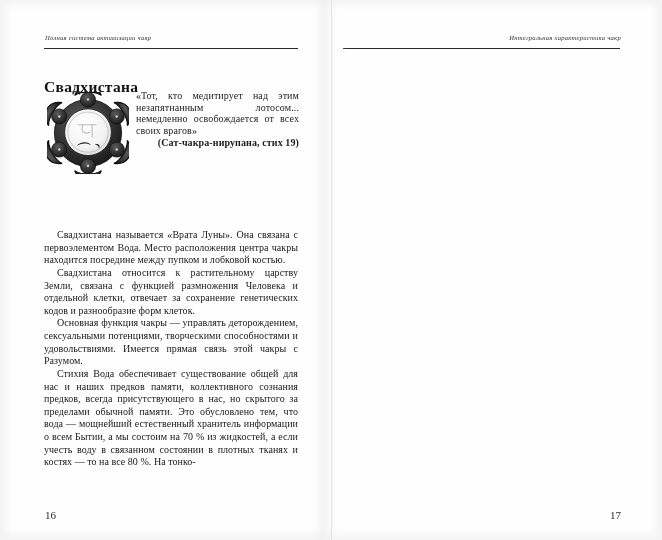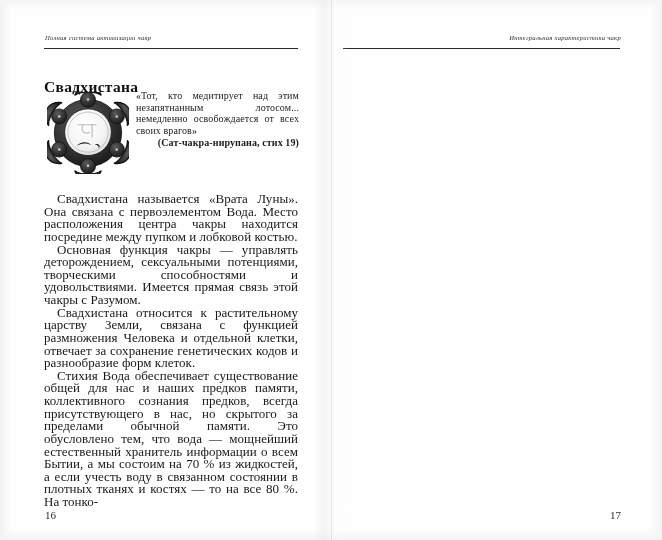--- a/index.html
+++ b/index.html
@@ -122,25 +122,26 @@
     position: absolute;
     left: 47px;
     top: 80px;
     width: 82px;
     height: 82px;
   }
 
   
   .col-text {
     position: absolute;
-    font-size: 13px;
+    font-size: 10px;
     line-height: 12.62px;
     text-align: justify;
     color: #181818;
     letter-spacing: 0.04px;
+    margin-top: 36px;
   }
   .page-left .col-text  { left: 44px; top: 181px; width: 254px; }
 
   .col-text p {
     margin: 0;
     text-indent: 13px;
   }
 
   .folio {
     position: absolute;
@@ -241,22 +242,22 @@
       </svg>
     </div>
 
     <div class="epigraph">
       <span>«Тот, кто медитирует над этим незапятнанным лотосом... немедленно освобождается от всех своих врагов»</span>
       <span class="source">(Сат-чакра-нирупана, стих 19)</span>
     </div>
 
     <div class="col-text">
       <p>Свадхистана называется «Врата Луны». Она связана с первоэлементом Вода. Место расположения центра чакры находится посредине между пупком и лобковой костью.</p>
+      <p>Свадхистана относится к растительному царству Земли, связана с функцией размножения Человека и отдельной клетки, отвечает за сохранение генетических кодов и разнообразие форм клеток.</p>
       <p>Основная функция чакры — управлять деторождением, сексуальными потенциями, творческими способностями и удовольствиями. Имеется прямая связь этой чакры с Разумом.</p>
-      <p>Свадхистана относится к растительному царству Земли, связана с функцией размножения Человека и отдельной клетки, отвечает за сохранение генетических кодов и разнообразие форм клеток.</p>
       <p>Стихия Вода обеспечивает существование общей для нас и наших предков памяти, коллективного сознания предков, всегда присутствующего в нас, но скрытого за пределами обычной памяти. Это обусловлено тем, что вода — мощнейший естественный хранитель информации о всем Бытии, а мы состоим на 70 % из жидкостей, а если учесть воду в связанном состоянии в плотных тканях и костях — то на все 80 %. На тонко-</p>
     </div>
 
     <div class="folio">16</div>
   </div>
 
   <div class="page page-right">
 
     <div class="running-head">Интегральная характеристика чакр</div>
     <div class="head-rule"></div>

